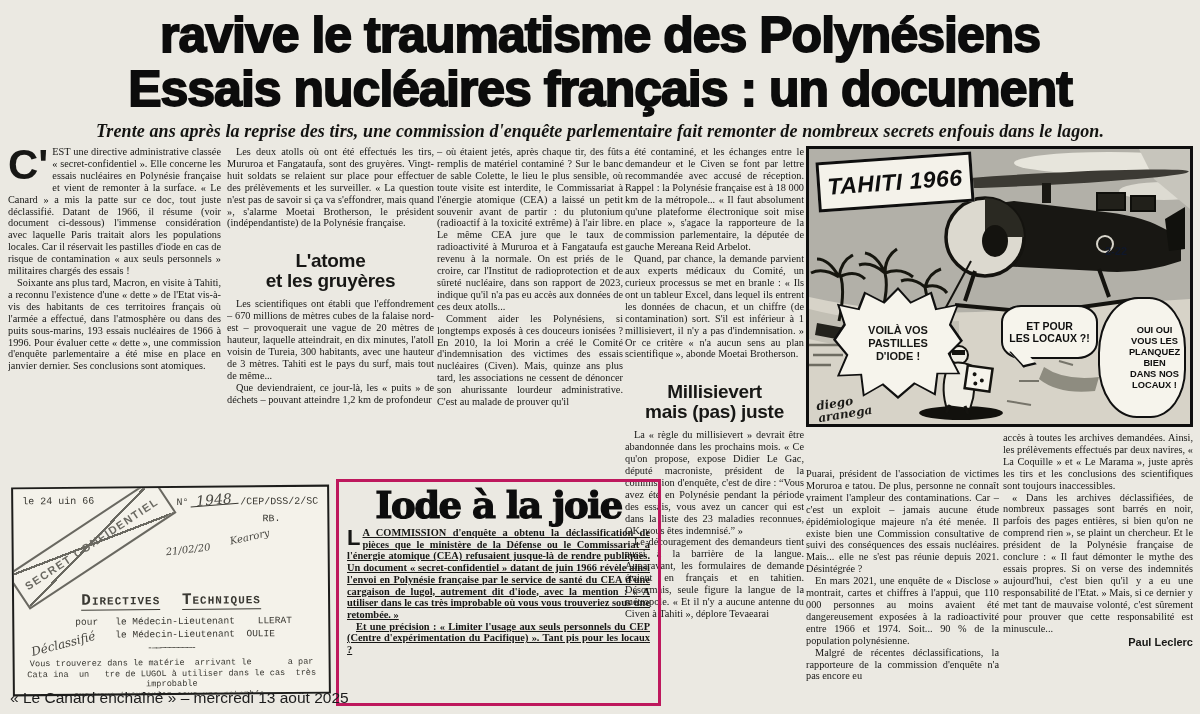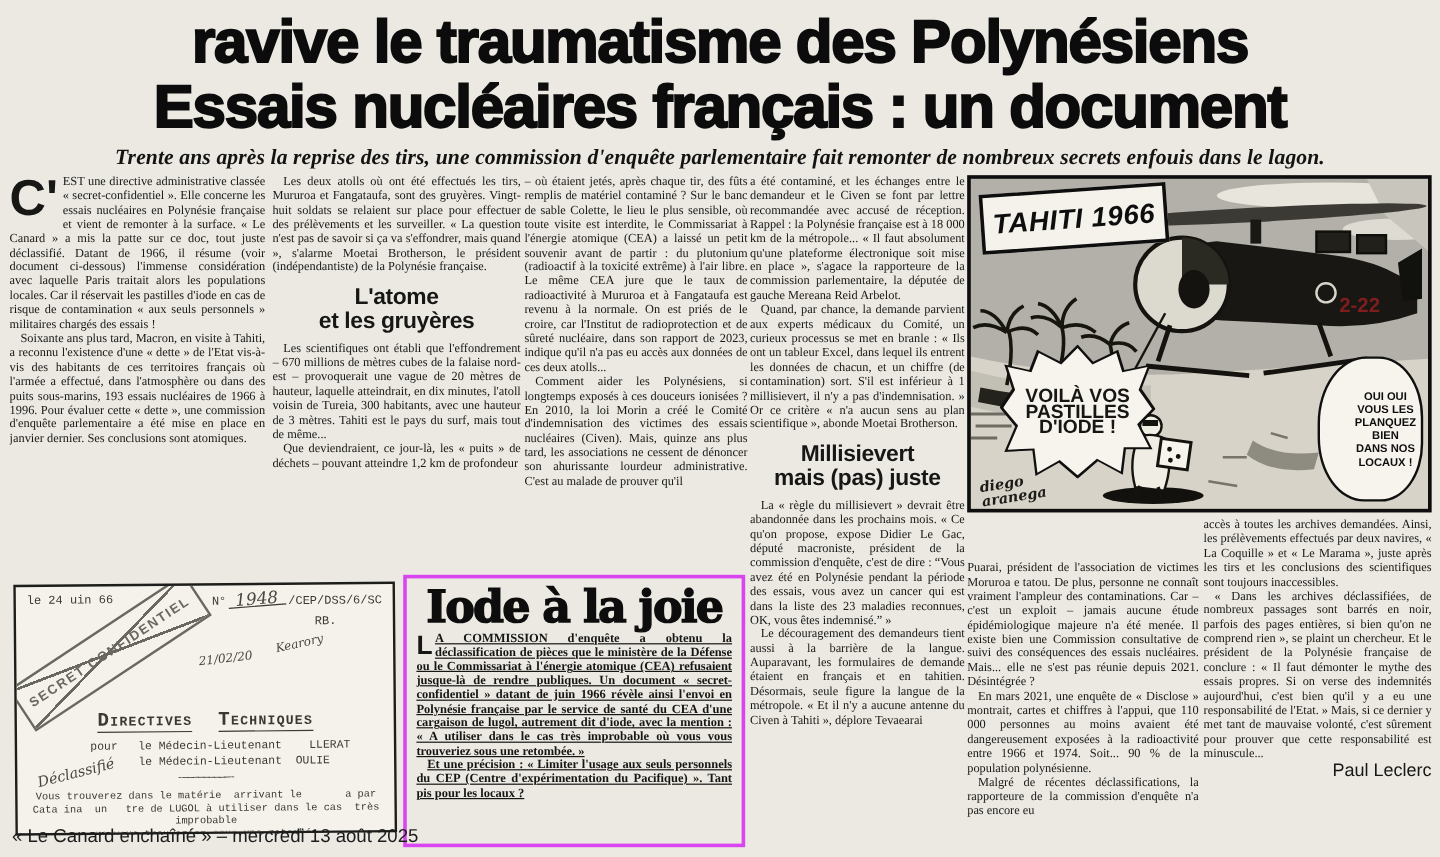--- a/index.html
+++ b/index.html
@@ -43,49 +43,49 @@
     overflow:hidden;
   }
   .para { margin:0; text-indent:9px; }
   .col.cont .para:first-child { text-indent:0; }
   .subhead {
     font-family:"Liberation Sans", sans-serif;
     font-weight:bold;
     font-size:19px; line-height:20px;
     letter-spacing:-0.3px;
     text-align:center;
-    margin:9px 0 7px;
+    margin:22px 0 7px;
     white-space:pre-line;
     text-indent:0;
   }
   .dropcap .para:first-child { text-indent:0; }
   .dropcap .para:first-child::first-letter {
     float:left;
     font-family:"Liberation Sans", sans-serif;
     font-weight:bold;
     font-size:42px; line-height:34px;
     padding:2px 4px 0 0;
   }
   .byline {
     font-family:"Liberation Sans", sans-serif;
-    font-weight:normal; font-size:15px;
+    font-weight:bold; font-size:11px;
     text-align:right; margin-top:3px;
   }
 
   #col1 { left:8px;    top:146px; width:213px; height:345px; }
   #col2 { left:227px;  top:146px; width:207px; height:336px; }
   #col3 { left:437px;  top:146px; width:186px; height:336px; }
   #col4 { left:625px;  top:146px; width:179px; height:556px; }
   #col5 { left:806px;  top:432px; width:193px; height:266px;margin-top:36px; }
   #col6 { left:1003px; top:432px; width:190px; height:266px; }
 
   
   .iode-box {
-    position:absolute; left:336px; top:479px; width:285px; height:227px;
-    border:3px solid #d946ef;
+    position:absolute; left:336px; top:479px; width:325px; height:227px;
+    border:3px solid #be185d;
     padding:1px 8px 4px;
     overflow:hidden;
   }
   .box-title {
     font-family:"DejaVu Serif", serif;
     font-weight:bold;
     font-size:37px; line-height:44px;
     letter-spacing:-1.5px;
     text-align:center;
     -webkit-text-stroke:1.2px #0d0d0d;
@@ -183,21 +183,21 @@
     transform:skewX(35deg) rotate(-12deg);
   }
   #bubble-right { left:289px; top:148px; width:88px; height:121px; border-radius:46% 42% 40% 44%; font-size:9.3px; line-height:11px;padding-left:25px; }
   .star { position:absolute; left:24px; top:138px; width:130px; height:112px; }
   .star-bg, .star-fg {
     position:absolute;
     clip-path:polygon(50% 0%, 60% 13%, 76% 4%, 80% 19%, 97% 15%, 91% 33%, 100% 48%, 90% 60%, 98% 78%, 81% 78%, 79% 97%, 63% 87%, 50% 100%, 38% 88%, 23% 98%, 21% 79%, 3% 80%, 10% 61%, 0% 47%, 8% 33%, 3% 15%, 19% 19%, 24% 4%, 39% 13%);
   }
   .star-bg { inset:0; background:#101010; }
   .star-fg { inset:3px; background:#f6f4ec; display:flex; align-items:center; justify-content:center; text-align:center;
-    font-family:"Liberation Sans", sans-serif; font-weight:bold; font-size:16px; line-height:13px; white-space:pre-line; }
+    font-family:"Liberation Sans", sans-serif; font-weight:bold; font-size:11px; line-height:13px; white-space:pre-line; }
   .signature {
     position:absolute; left:8px; bottom:4px;
     font-family:"DejaVu Serif", serif;
     font-style:italic; font-weight:bold; font-size:12px; line-height:12px;
     transform:rotate(-9deg);
     white-space:pre-line;
     color:#1c1b18;
   }
 
   
@@ -260,21 +260,21 @@
       <p class="para">Et une précision : « Limiter l'usage aux seuls personnels du CEP (Centre d'expérimentation du Pacifique) ». Tant pis pour les locaux ?</p>
     </div>
 </div>
 
 <div class="doc">
   <div class="doc-row1">
     <span>le 24 uin 66</span>
     <span class="doc-ref">
       <span>N°</span>
       <span class="doc-ref-num hw">1948</span>
-      <span>/CEP/DSS/6/SC</span>
+      <span>/CEP/DSS/2/SC</span>
     </span>
   </div>
   <div class="doc-rb">RB.</div>
   <div class="stamp">SECRET CONFIDENTIEL</div>
   <div class="doc-hw-date hw">21/02/20</div>
   <div class="doc-hw-sig hw">Kearory</div>
   <div class="doc-title">
     <span class="doc-title-word">DIRECTIVES</span>
     <span class="doc-title-word">TECHNIQUES</span>
   </div>
@@ -341,23 +341,25 @@
   </svg>
 
   <div class="banner">TAHITI 1966</div>
 
   <div class="star">
     <div class="star-bg"></div>
     <div class="star-fg">VOILÀ VOS
 PASTILLES
 D'IODE !</div>
   </div>
+  <div id="bubble-center" class="bubble">ET POUR
+LES LOCAUX ?!</div>
   <div id="bubble-right" class="bubble">OUI OUI
 VOUS LES
 PLANQUEZ BIEN
 DANS NOS
 LOCAUX !</div>
-  <div style="position:absolute; left:307px; top:96px; width:40px; color:#7f1d1d; font-family:'Liberation Sans',sans-serif; font-weight:bold; font-size:17px;">2-22</div>
+  <div style="position:absolute; left:296px; top:96px; width:40px; color:#0f172a; font-family:'Liberation Sans',sans-serif; font-weight:bold; font-size:11px;">2-22</div>
   <div class="signature">diego
 aranega</div>
 </div>
 
 <div class="footer">« Le Canard enchaîné » – mercredi 13 août 2025</div>
 
 </body></html>

